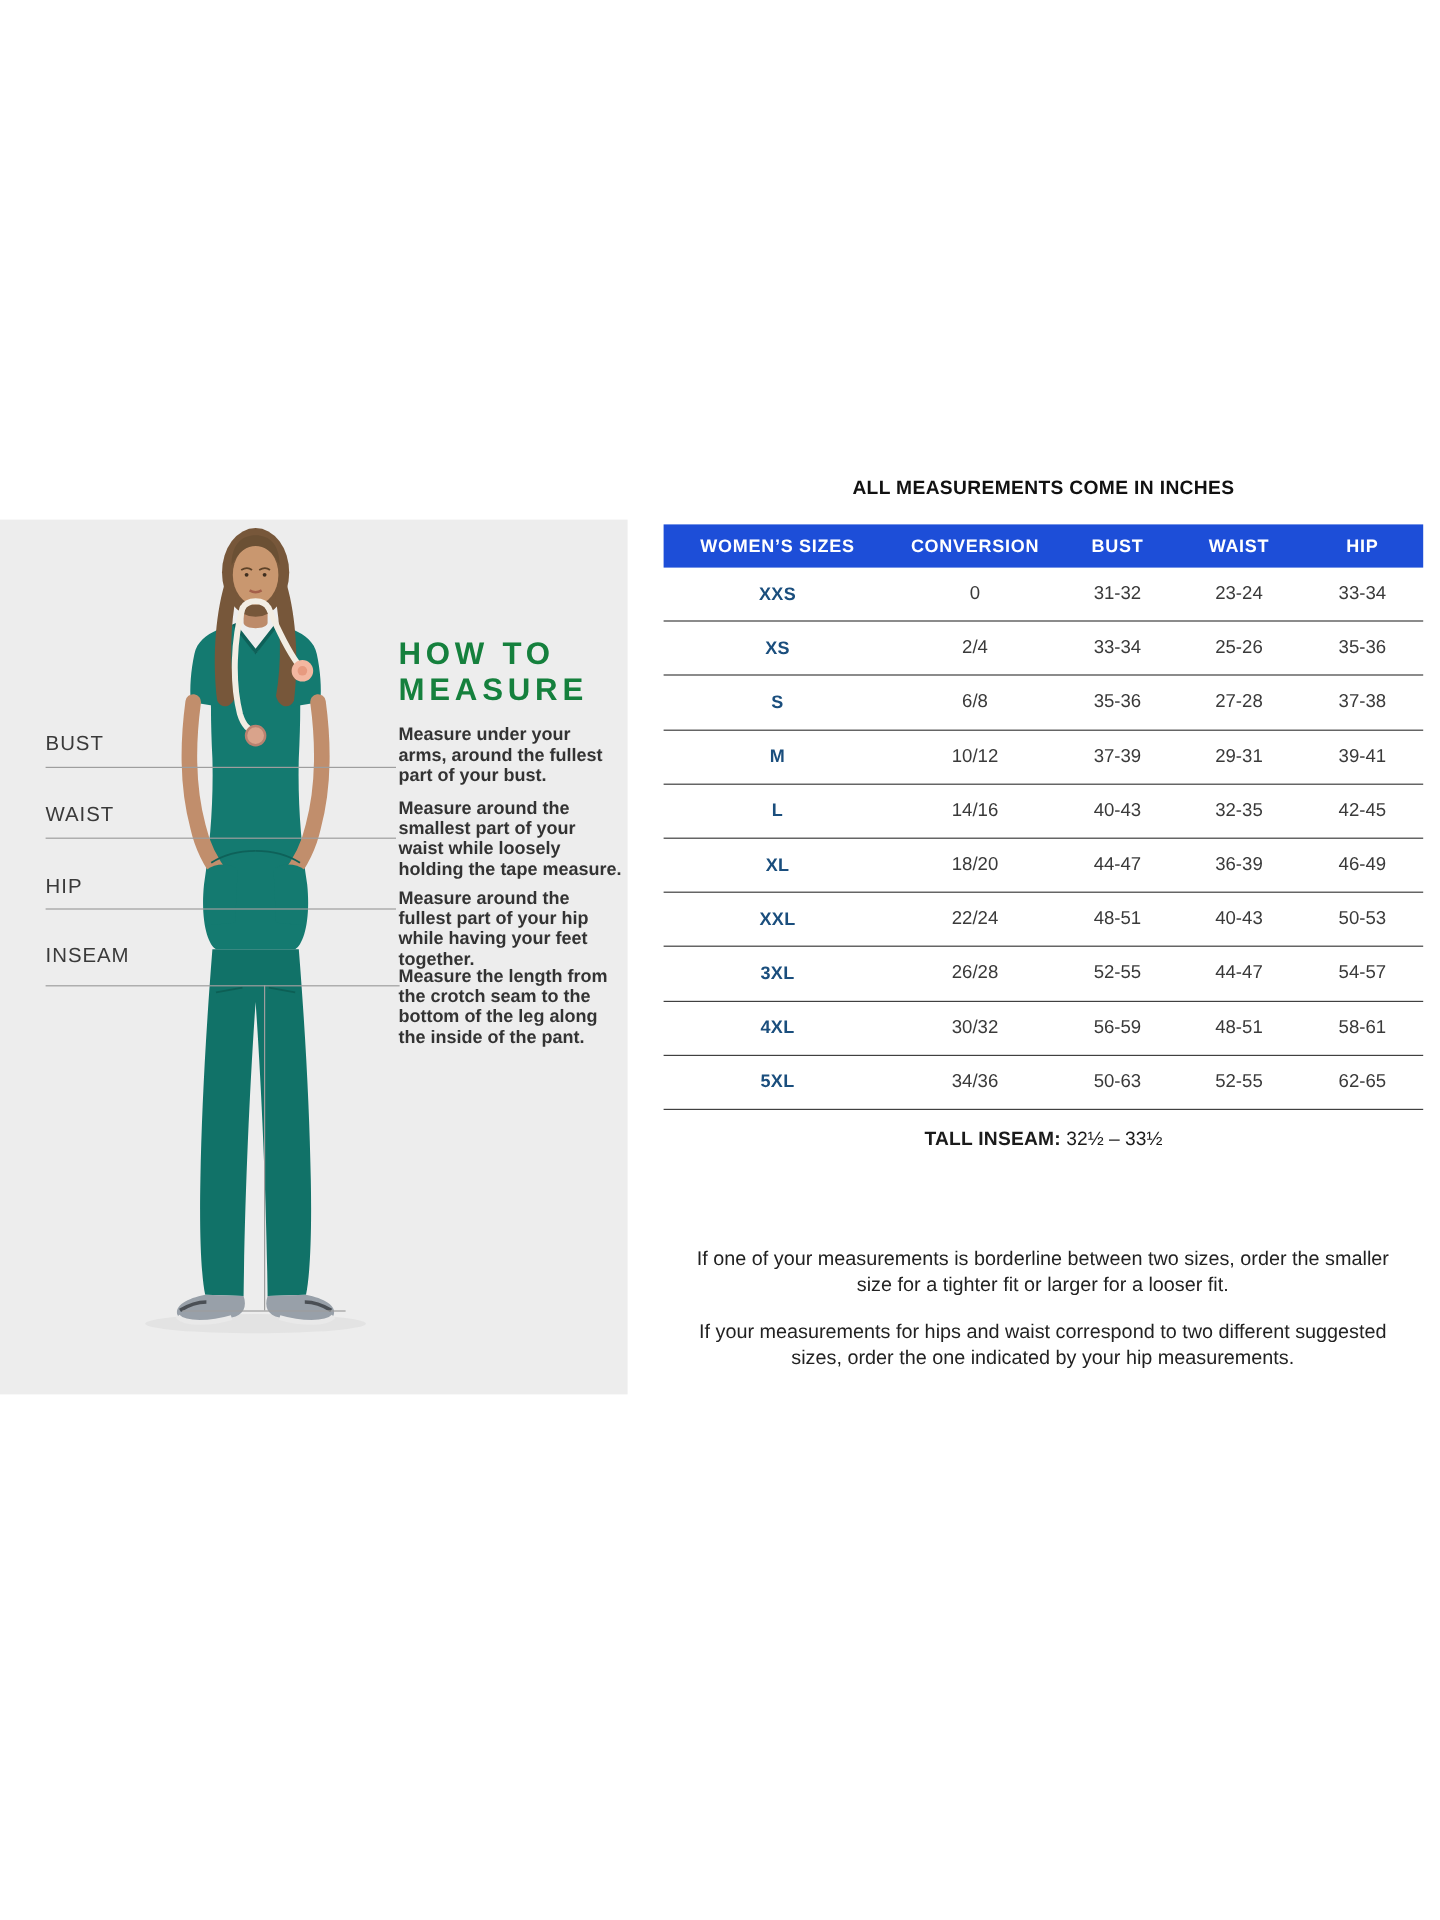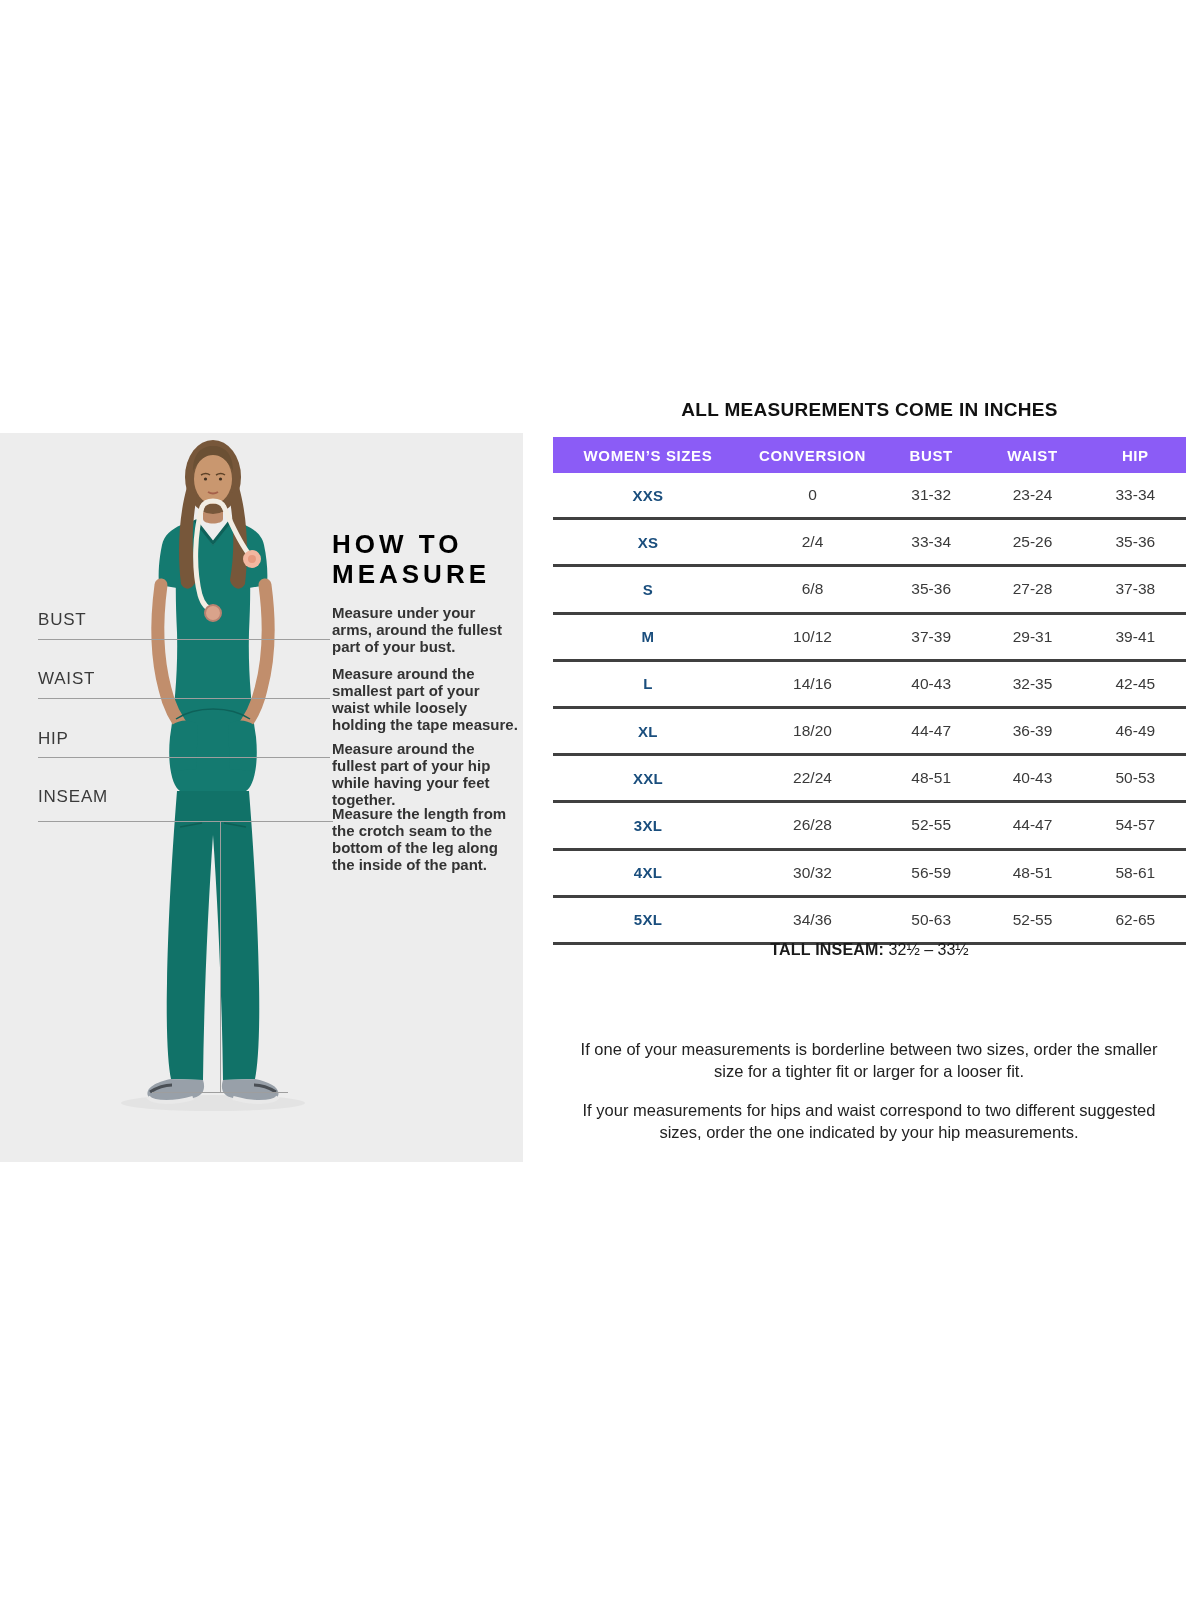--- a/index.html
+++ b/index.html
@@ -15,43 +15,43 @@
   }
   .model-photo{position:absolute;left:80px;top:4px;width:240px;height:700px;}
   .m-label{
     position:absolute;left:38px;font-size:17px;letter-spacing:.8px;color:#3a3a3a;z-index:3;
   }
   .m-line{position:absolute;background:#9e9e9e;z-index:2;}
   .h-line{height:1px;}
   .v-line{width:1px;}
   .howto{
     position:absolute;left:332px;top:96px;
-    font-size:26px;font-weight:bold;letter-spacing:4px;line-height:30px;color:#000000;
+    font-size:26px;font-weight:bold;letter-spacing:4px;line-height:30px;color:#15803d;
   }
   .m-desc{
     position:absolute;left:332px;width:186px;margin:0;
     font-size:15px;line-height:17px;color:#333;font-weight:bold;
   }
   
   .chart-title{
     position:absolute;left:553px;top:399px;width:633px;text-align:center;
-    font-size:19px;font-weight:bold;letter-spacing:.3px;color:#111;
+    font-size:16px;font-weight:bold;letter-spacing:.3px;color:#111;
   }
   .chart-header{
     position:absolute;left:553px;top:437px;width:633px;height:36px;
-    background:#8b5cf6;display:grid;grid-template-columns:30% 22% 15.5% 16.5% 16%;
+    background:#1d4ed8;display:grid;grid-template-columns:30% 22% 15.5% 16.5% 16%;
     align-items:center;
   }
   .chart-header span{
     text-align:center;color:#ffffff;font-size:15px;font-weight:bold;letter-spacing:.6px;
   }
   .table-body{position:absolute;left:553px;top:473px;width:633px;}
   .t-row{
     display:grid;grid-template-columns:30% 22% 15.5% 16.5% 16%;
-    height:44.2px;align-items:center;border-bottom:3px solid #404040;
+    height:44.2px;align-items:center;border-bottom:1px solid #404040;
   }
   .t-row .c{text-align:center;font-size:15.5px;color:#3a3a3a;}
   .t-row .c.size{font-weight:bold;color:#1a4e7d;font-size:15px;letter-spacing:.3px;}
   .inseam-notes{
     position:absolute;left:553px;top:938px;width:633px;text-align:center;
     font-size:16px;line-height:24px;color:#1b1b1b;
   }
   .inseam-notes b{letter-spacing:.2px;}
   .chart-notes{
     position:absolute;left:579px;top:1026px;width:580px;text-align:center;

